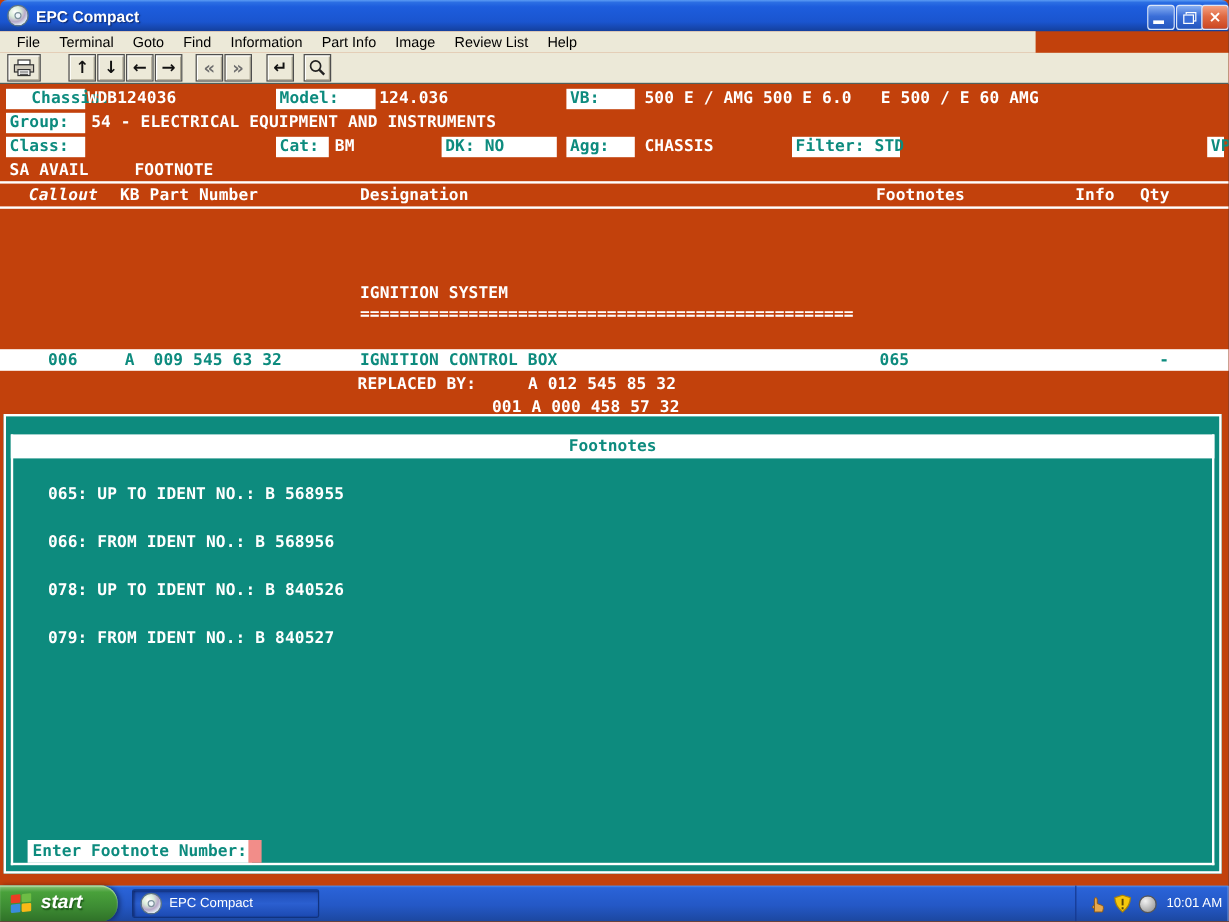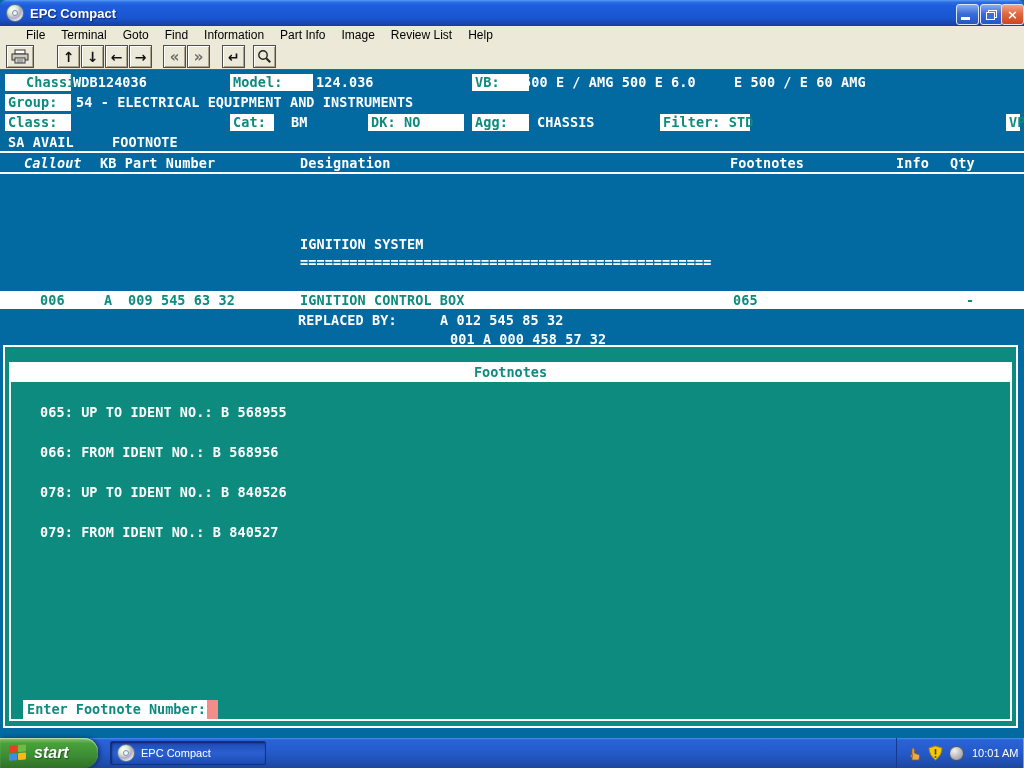--- a/index.html
+++ b/index.html
@@ -1,16 +1,16 @@
 <!DOCTYPE html>
 <html><head>
 <meta charset="utf-8">
 <style>
   html,body{margin:0;padding:0;background:#444;}
-  .screen{position:relative;width:1024px;height:768px;overflow:hidden;background:#0369a1;
+  .screen{position:relative;width:1024px;height:768px;overflow:hidden;background:#c2410c;
           font-family:"DejaVu Sans Mono",monospace;}
   
   .titlebar{position:absolute;left:0;top:0;width:1024px;height:26px;
     background:linear-gradient(180deg,#5b9cf4 0%,#2b6ee3 8%,#1d5ddd 22%,#1a55cf 70%,#143f9c 100%);
     border-radius:6px 6px 0 0;display:flex;align-items:center;}
   .cd-icon{width:16px;height:16px;border-radius:50%;margin-left:6px;position:relative;flex:0 0 auto;
     background:radial-gradient(circle at 35% 30%,#ffffff 0%,#d9ecd9 30%,#b7a9c9 55%,#e8f4f8 78%,#93a9b5 100%);
     border:1px solid #5f7682;}
   .cd-icon::after{content:"";position:absolute;left:5px;top:5px;width:4px;height:4px;border-radius:50%;
     background:#eef6fa;border:1px solid #7e939e;}
@@ -19,22 +19,22 @@
   .win-btn{position:absolute;top:4px;width:21px;height:19px;border-radius:3px;border:1px solid #dce6f8;
     display:flex;align-items:center;justify-content:center;}
   .btn-blue{background:linear-gradient(180deg,#86aef2 0%,#3a6ed8 45%,#2456be 100%);}
   .btn-red{background:linear-gradient(180deg,#f5a283 0%,#e06a42 45%,#cc4520 100%);}
   .min-glyph{position:absolute;left:4px;bottom:4px;width:9px;height:3px;background:#fff;}
   .restore-glyph{position:relative;width:11px;height:10px;}
   .restore-glyph::before{content:"";position:absolute;right:0;top:0;width:7px;height:6px;border:1px solid #fff;}
   .restore-glyph::after{content:"";position:absolute;left:0;bottom:0;width:7px;height:6px;border:1px solid #fff;background:#3a6ed8;}
   .close-glyph{color:#fff;font:bold 13px "DejaVu Sans",sans-serif;line-height:13px;}
   
-  .menubar{position:absolute;left:0;top:26px;width:1024px;height:18px;background:#ece9d8;
-    display:flex;align-items:center;font:12px "Liberation Sans",sans-serif;color:#000;padding-left:18px;box-sizing:border-box;}
+  .menubar{position:absolute;left:0;top:26px;width:863px;height:18px;background:#ece9d8;
+    display:flex;align-items:center;font:12px "Liberation Sans",sans-serif;color:#000;padding-left:6px;box-sizing:border-box;}
   .menu-item{padding:1px 8px;white-space:nowrap;}
   
   .toolbar{position:absolute;left:0;top:44px;width:1024px;height:26px;background:#ece9d8;
     border-bottom:1px solid #50605c;box-sizing:border-box;}
   .tool-btn{position:absolute;top:1px;width:23px;height:23px;background:#ece9d8;border:1px solid #4e4e4e;
     box-shadow:inset 1px 1px 0 #fff,inset -1px -1px 0 #a8a490;display:flex;align-items:center;justify-content:center;
     font:bold 14px "DejaVu Sans",sans-serif;color:#111;box-sizing:border-box;}
   .tool-btn.print{left:6px;width:28px;}
   .chev{color:#6e6e6e;font-weight:bold;font-size:15px;}
   
@@ -147,29 +147,29 @@
         <line x1="9.2" y1="9.2" x2="13.2" y2="13.2" stroke="#222" stroke-width="2"></line>
       </svg>
     </div>
   </div>
 
   <div class="wb" style="left:5px;top:74px;width:66px;padding-left:21px;">Chassis:</div>
   <div class="tt" style="left:73px;top:74px;">WDB124036</div>
   <div class="wb" style="left:230px;top:74px;width:83px;">Model:</div>
   <div class="tt" style="left:316px;top:74px;">124.036</div>
   <div class="wb" style="left:472px;top:74px;width:57px;">VB:</div>
-  <div class="tt" style="left:523px;top:74px;">500 E / AMG 500 E 6.0</div>
+  <div class="tt" style="left:537px;top:74px;">500 E / AMG 500 E 6.0</div>
   <div class="tt" style="left:734px;top:74px;">E 500 / E 60 AMG</div>
 
   <div class="wb" style="left:5px;top:94px;width:66px;">Group:</div>
   <div class="tt" style="left:76px;top:94px;">54 - ELECTRICAL EQUIPMENT AND INSTRUMENTS</div>
 
   <div class="wb" style="left:5px;top:114px;width:66px;">Class:</div>
   <div class="wb" style="left:230px;top:114px;width:44px;">Cat:</div>
-  <div class="tt" style="left:291px;top:114px;">BM</div>
+  <div class="tt" style="left:279px;top:114px;">BM</div>
   <div class="wb" style="left:368px;top:114px;width:96px;">DK: NO</div>
   <div class="wb" style="left:472px;top:114px;width:57px;">Agg:</div>
   <div class="tt" style="left:537px;top:114px;">CHASSIS</div>
   <div class="wb" style="left:660px;top:114px;width:90px;">Filter: STD</div>
   <div class="wb" style="left:988px;top:114px;width:14px;margin-left:18px;">VPC</div>
 
   <div class="tt" style="left:8px;top:134px;">SA AVAIL</div>
   <div class="tt" style="left:112px;top:134px;">FOOTNOTE</div>
 
   <div class="hline" style="top:151px;"></div>
@@ -188,21 +188,21 @@
     <span class="cell" style="left:40px;">006</span>
     <span class="cell" style="left:104px;">A</span>
     <span class="cell" style="left:128px;">009 545 63 32</span>
     <span class="cell" style="left:300px;">IGNITION CONTROL BOX</span>
     <span class="cell" style="left:733px;">065</span>
     <span class="cell" style="left:966px;">-</span>
   </div>
 
   <div class="tt" style="left:298px;top:312px;">REPLACED BY:</div>
   <div class="tt" style="left:440px;top:312px;">A 012 545 85 32</div>
-  <div class="tt" style="left:410px;top:331px;margin-left:40px;">001 A 000 458 57 32</div>
+  <div class="tt" style="left:410px;top:331px;">001 A 000 458 57 32</div>
 
   <div class="dlg">
     <div class="dlg-frame"></div>
     <div class="dlg-titlebar">
       <span>Footnotes</span>
     </div>
     <div class="fn-entry" style="top:57px;">065: UP TO IDENT NO.: B 568955</div>
     <div class="fn-entry" style="top:97px;">066: FROM IDENT NO.: B 568956</div>
     <div class="fn-entry" style="top:137px;">078: UP TO IDENT NO.: B 840526</div>
     <div class="fn-entry" style="top:177px;">079: FROM IDENT NO.: B 840527</div>

